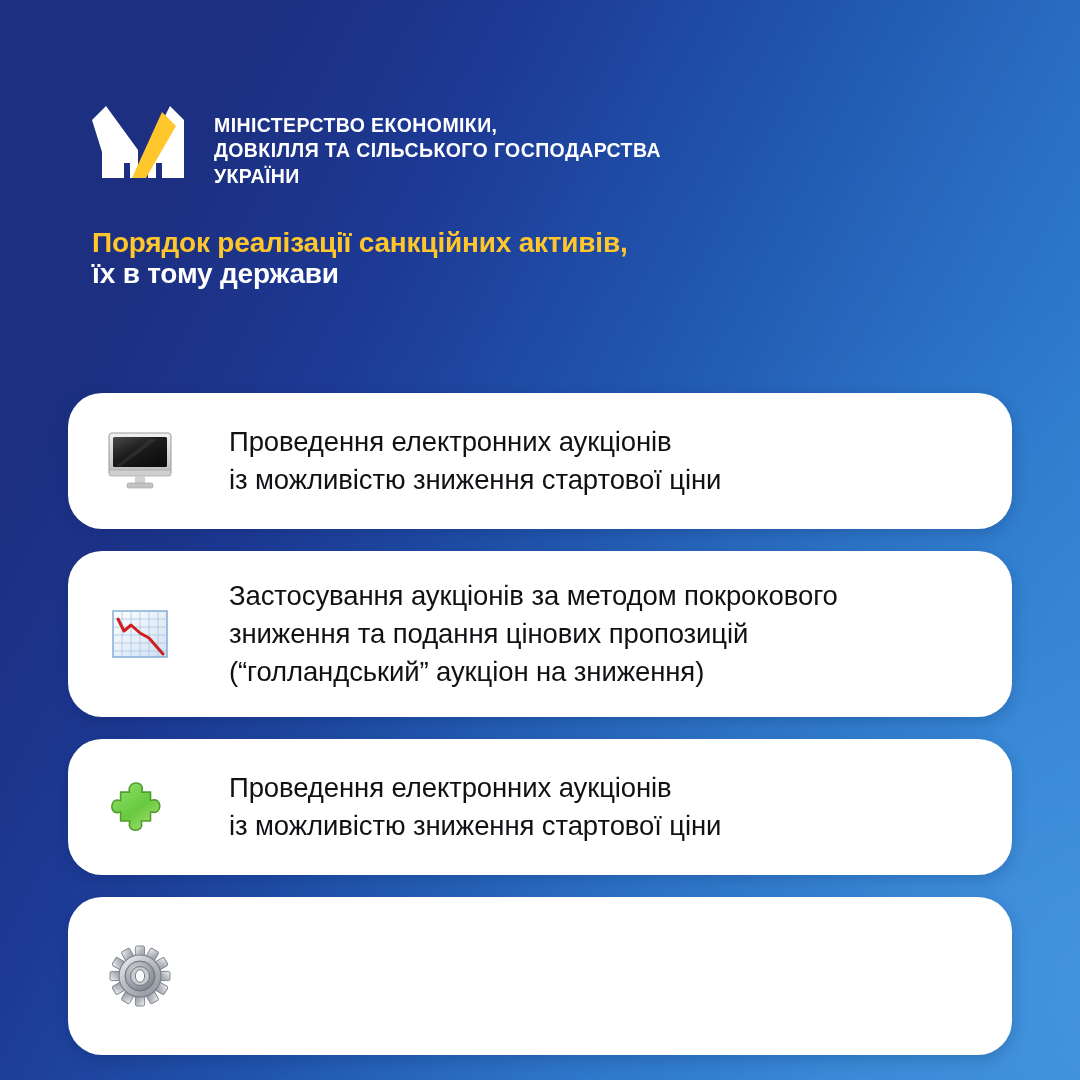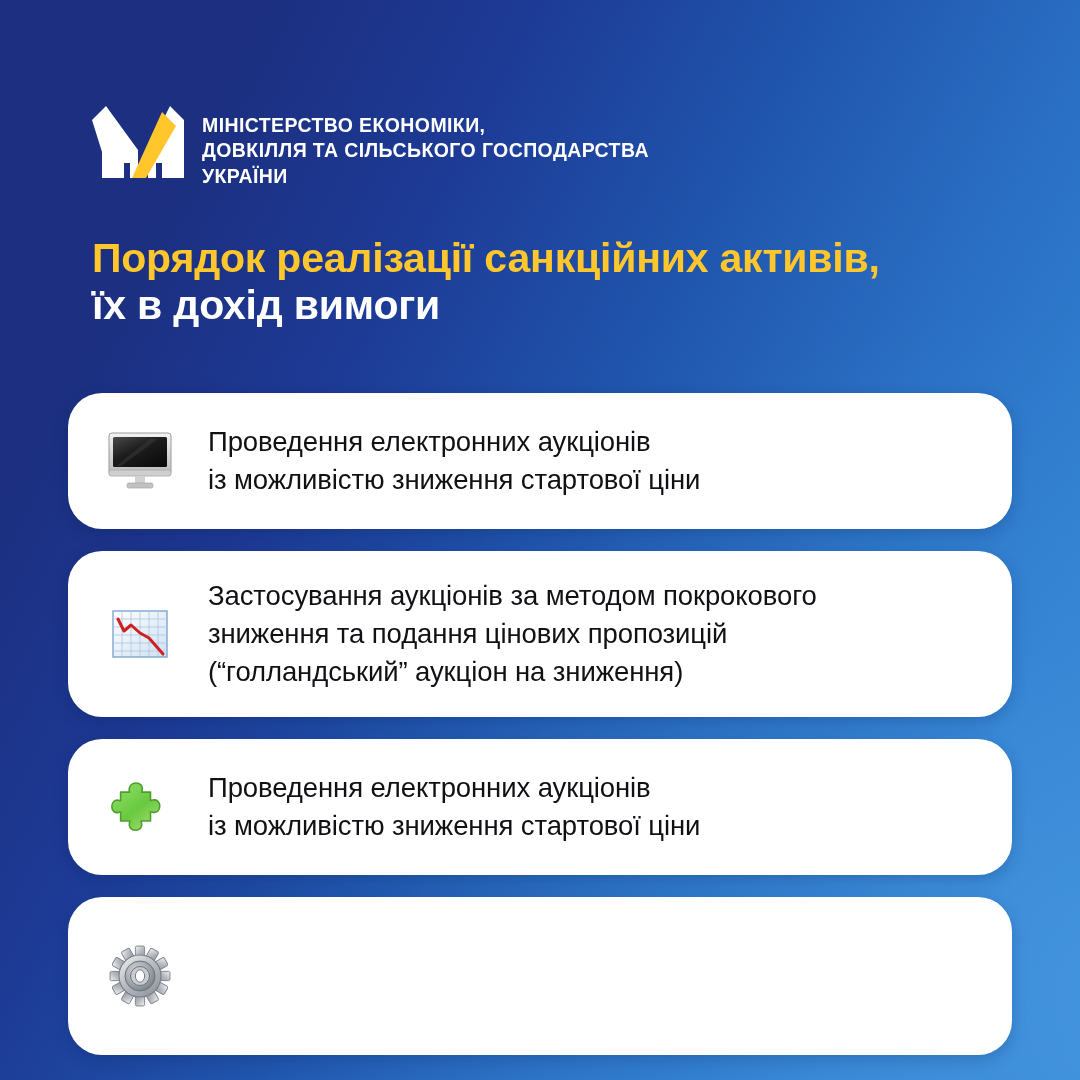--- a/index.html
+++ b/index.html
@@ -45,21 +45,21 @@
         rgba(40,100,190,0.0) 68%);
   }
 
   
   .brand {
     position: absolute;
     top: 106px;
     left: 92px;
     display: flex;
     align-items: flex-start;
-    gap: 18px;
+    gap: 30px;
     z-index: 3;
   }
   .brand-mark {
     width: 92px;
     height: 78px;
     flex: 0 0 auto;
     display: block;
   }
   .brand-text {
     color: #ffffff;
@@ -73,21 +73,21 @@
   }
 
   
   .headline {
     position: absolute;
     top: 208px;
     left: 92px;
     width: 930px;
     z-index: 3;
     font-weight: 700;
-    font-size: 41px;
+    font-size: 28px;
     line-height: 1.13;
     letter-spacing: -0.2px;
     color: #ffffff;
   }
   .headline .hl-accent {
     color: #ffc72c;
   }
   .headline span {
     display: block;
   }
@@ -125,20 +125,21 @@
   .card-icon svg {
     display: block;
   }
   .card-text {
     color: #101114;
     font-size: 27.5px;
     line-height: 1.38;
     font-weight: 400;
     letter-spacing: -0.1px;
     white-space: pre-line;
+    margin-left: 21px;
   }
 
   
   .card.c1 { min-height: 136px; }
   .card.c2 { min-height: 164px; }
   .card.c3 { min-height: 136px; }
   .card.c4 { min-height: 158px; }
 </style>
 </head>
 <body>
@@ -156,21 +157,21 @@
         <polygon points="70,6 84,20 54,72 40,72" fill="#ffc72c"></polygon>
       </svg>
     </span>
     <div class="brand-text">Міністерство економіки,
 довкілля та сільського господарства
 України</div>
   </div>
 
   <h1 class="headline">
     <span class="hl-accent">Порядок реалізації санкційних активів,</span>
-    <span>їх в дохід вимоги</span>
+    <span>їх в тому держави</span>
   </h1>
 
   <div class="cards">
 
     <div class="card c1">
       <span class="card-icon">
         <svg width="64" height="58" viewBox="0 0 64 58" xmlns="http://www.w3.org/2000/svg" aria-hidden="true">
           <defs>
             <linearGradient id="mon-screen" x1="0" y1="0" x2="0.85" y2="1">
               <stop offset="0%" stop-color="#4a4a4a"></stop>

